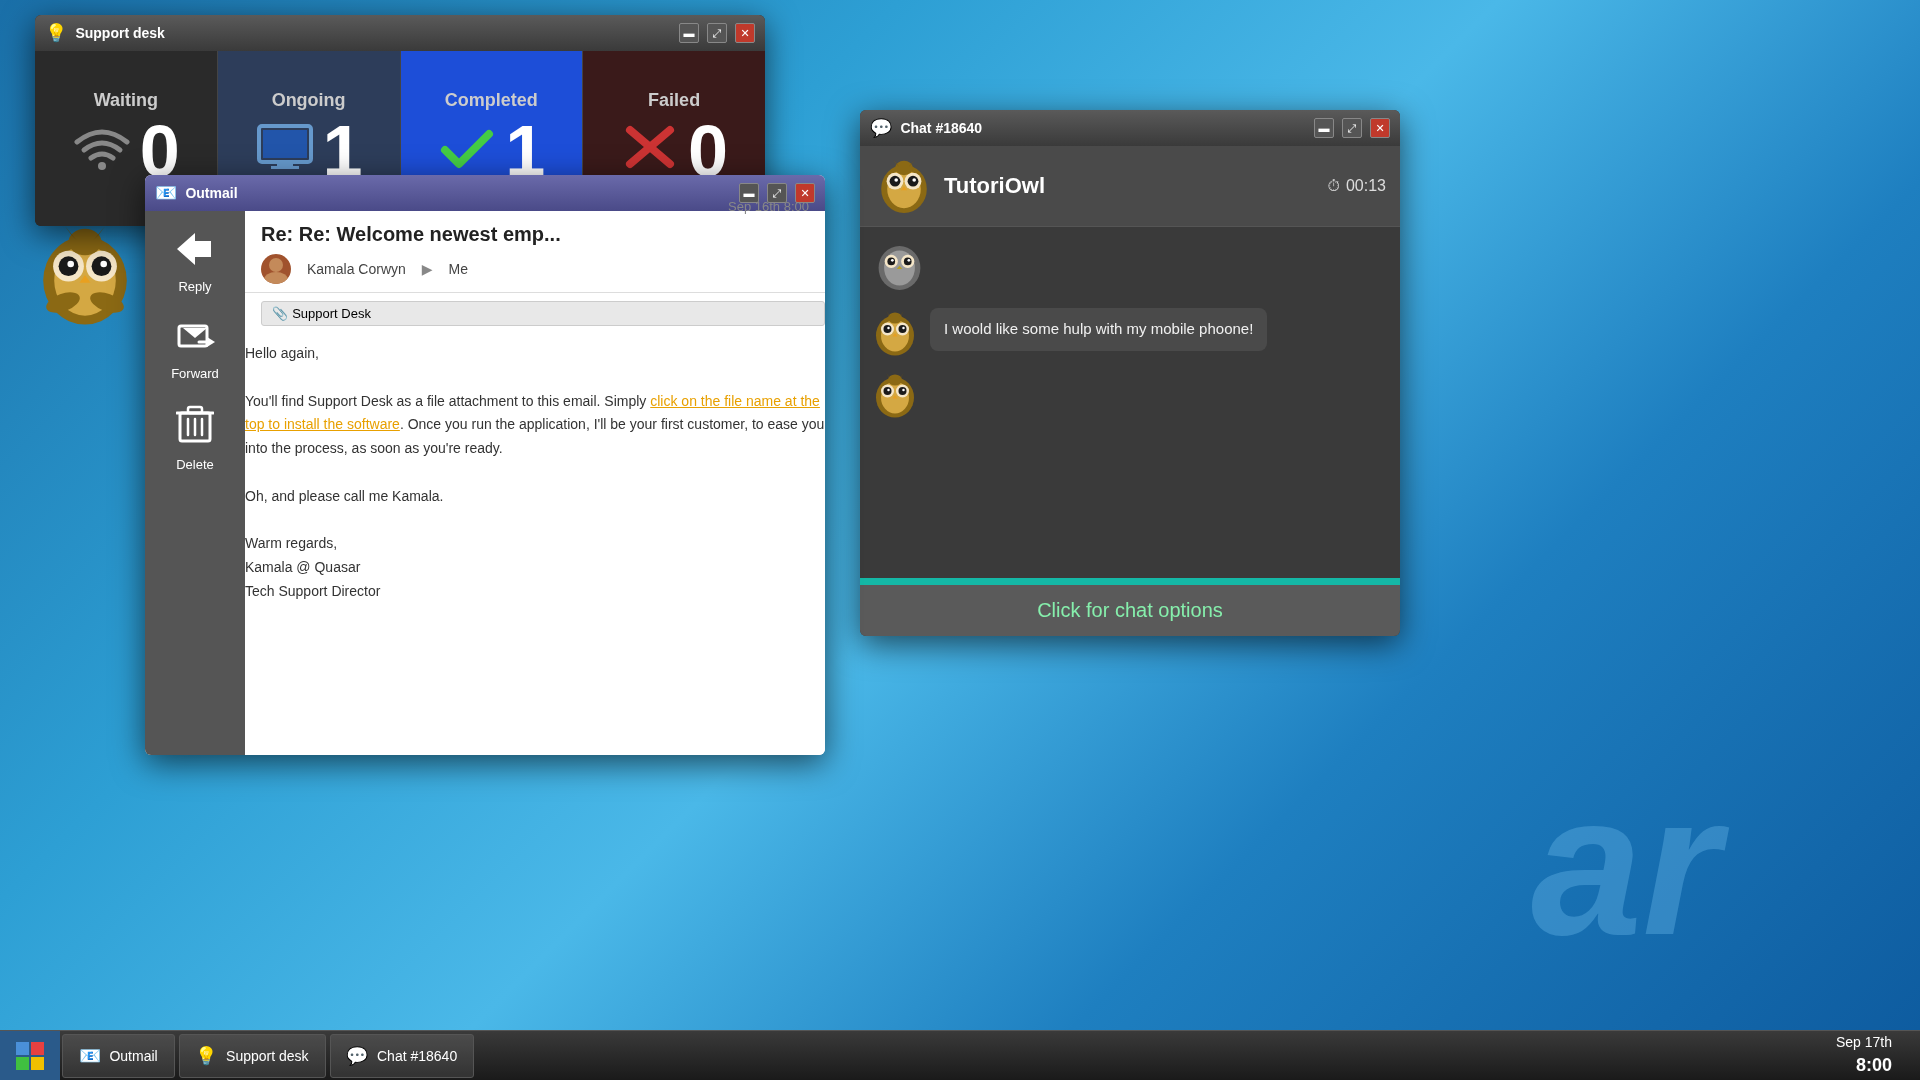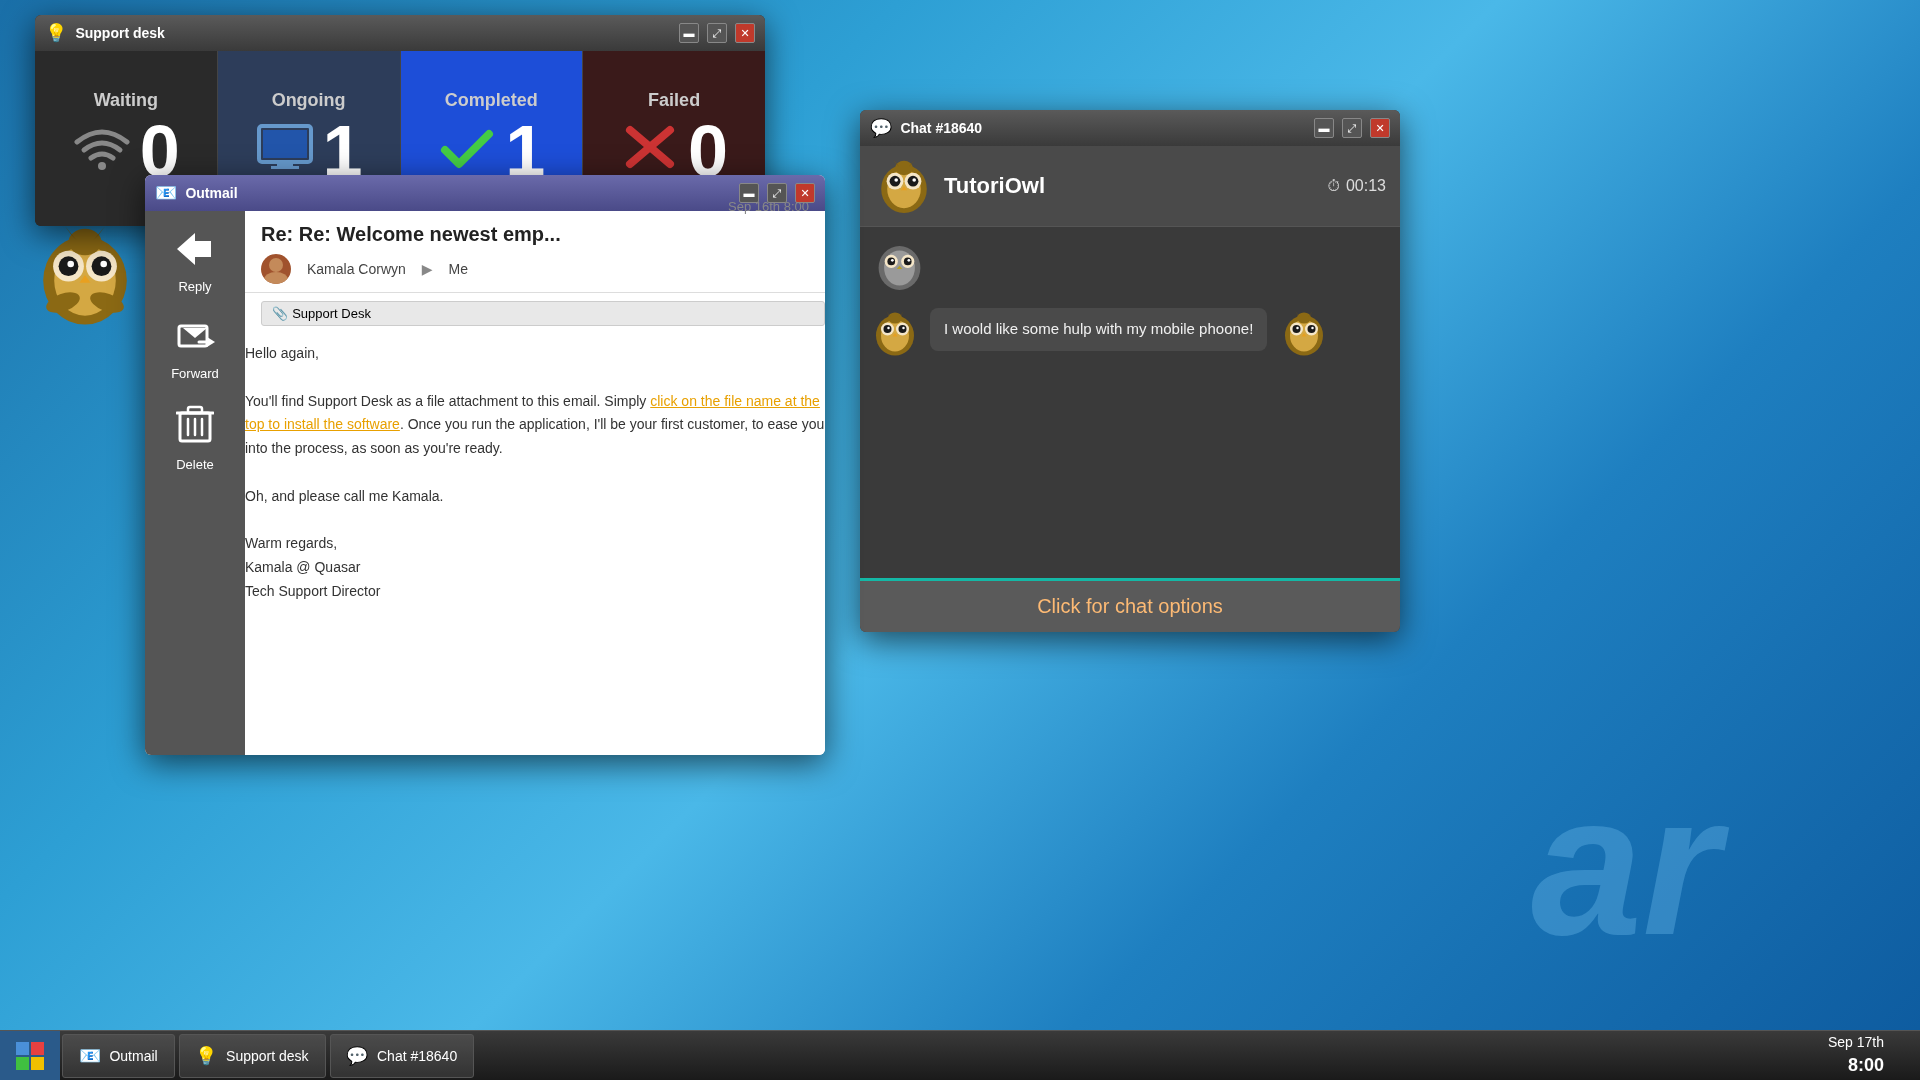--- a/index.html
+++ b/index.html
@@ -68,21 +68,21 @@
       font-size: 14px;
       border: 1px solid #555;
       margin: 0 2px;
       background: rgba(255,255,255,0.1);
       border-radius: 3px;
     }
     .taskbar-clock {
       margin-left: auto;
       color: white;
       font-size: 14px;
-      padding-right: 36px;
+      padding-right: 28px;
       text-align: right;
       line-height: 1.4;
     }
 
     
     .window {
       position: absolute;
       border-radius: 6px;
       box-shadow: 0 8px 32px rgba(0,0,0,0.6);
       overflow: hidden;
@@ -300,47 +300,47 @@
       color: #ddd;
       font-size: 16px;
       display: flex;
       align-items: center;
       gap: 6px;
     }
     .chat-messages {
       flex: 1;
       padding: 10px;
       display: flex;
-      flex-direction: row;
+      flex-direction: column;
       gap: 12px;
       background: #3a3a3a;
       min-height: 280px;
     }
     .chat-msg {
       display: flex;
       gap: 10px;
       align-items: flex-start;
     }
     .chat-msg-bubble {
       background: #4a4a4a;
       border-radius: 8px;
       padding: 10px 14px;
       color: #f0f0f0;
       font-size: 15px;
       max-width: 380px;
       line-height: 1.5;
     }
     .chat-options-btn {
       background: #5a5a5a;
-      color: #fdba74;
+      color: #86efac;
       font-size: 20px;
       text-align: center;
       padding: 14px;
       cursor: pointer;
-      border-top: 3px solid #14b8a6;
+      border-top: 7px solid #14b8a6;
     }
 
     
     .owl-shape {
       width: 100%;
       height: 100%;
     }
   </style>
 </head>
 <body>

